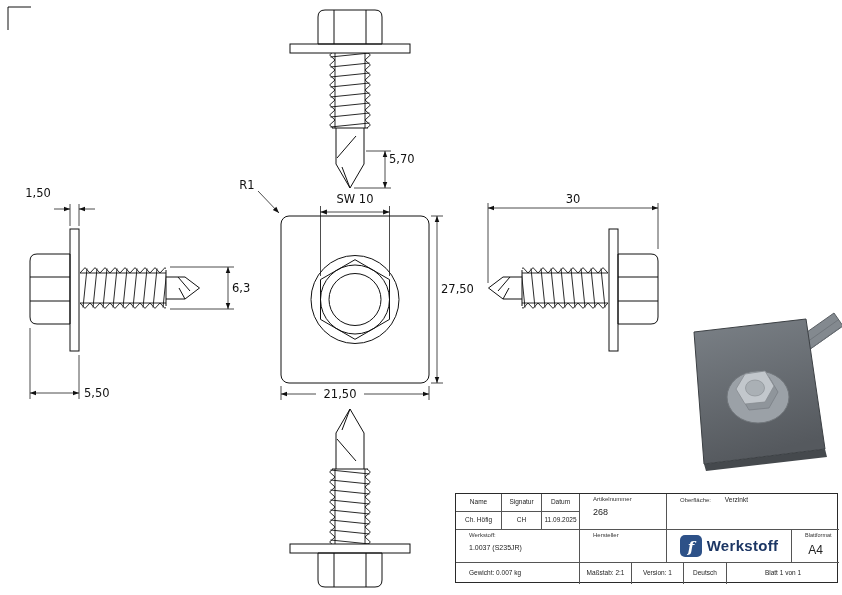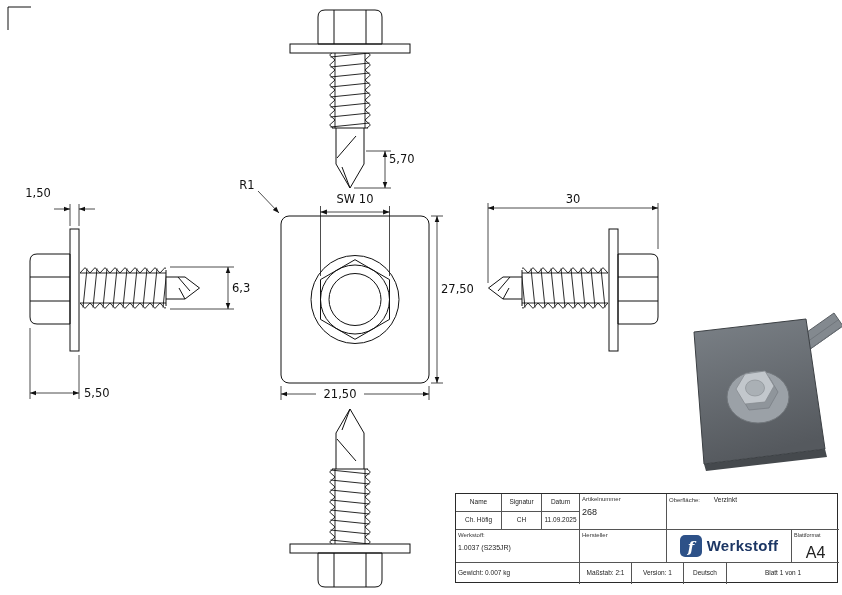--- a/index.html
+++ b/index.html
@@ -4,26 +4,26 @@
 <style>
   html,body{margin:0;padding:0;background:#e8e8e8;}
   #page{position:relative;width:842px;height:595px;background:#ffffff;overflow:hidden;
         font-family:"Liberation Sans",sans-serif;color:#222;}
   #page svg.drawing{position:absolute;left:0;top:0;}
   svg.drawing text{font-family:"DejaVu Sans","Liberation Sans",sans-serif;font-size:11.5px;fill:#111;}
   
   .tb{position:absolute;left:455px;top:493px;width:383px;height:90px;background:#fff;
       border:1px solid #2a2a2a;font-size:6.5px;color:#222;box-sizing:border-box;}
   .cell{position:absolute;box-sizing:border-box;border-left:1px solid #555;border-top:1px solid #555;
-        padding:2px 2px;overflow:hidden;line-height:1.25;}
+        padding:2px 13px;overflow:hidden;line-height:1.25;}
   .nl{border-left:none}.nt{border-top:none}
   .ctr{display:flex;align-items:center;justify-content:center;text-align:center;padding:0;}
   .lbl{font-size:6px;color:#333;}
   .val-big{font-size:9px;margin-top:3px;}
-  .a4{font-size:16px;text-align:center;margin-top:4px;}
+  .a4{font-size:12px;text-align:center;margin-top:4px;}
   .logo-wrap{display:flex;align-items:center;justify-content:center;gap:5px;padding:0;}
   .wordmark{font-size:15px;font-weight:bold;color:#1c3664;letter-spacing:.3px;}
 </style>
 </head>
 <body>
 
 <div id="page">
 
 <svg class="drawing" width="842" height="595" viewBox="0 0 842 595">
   <defs>

